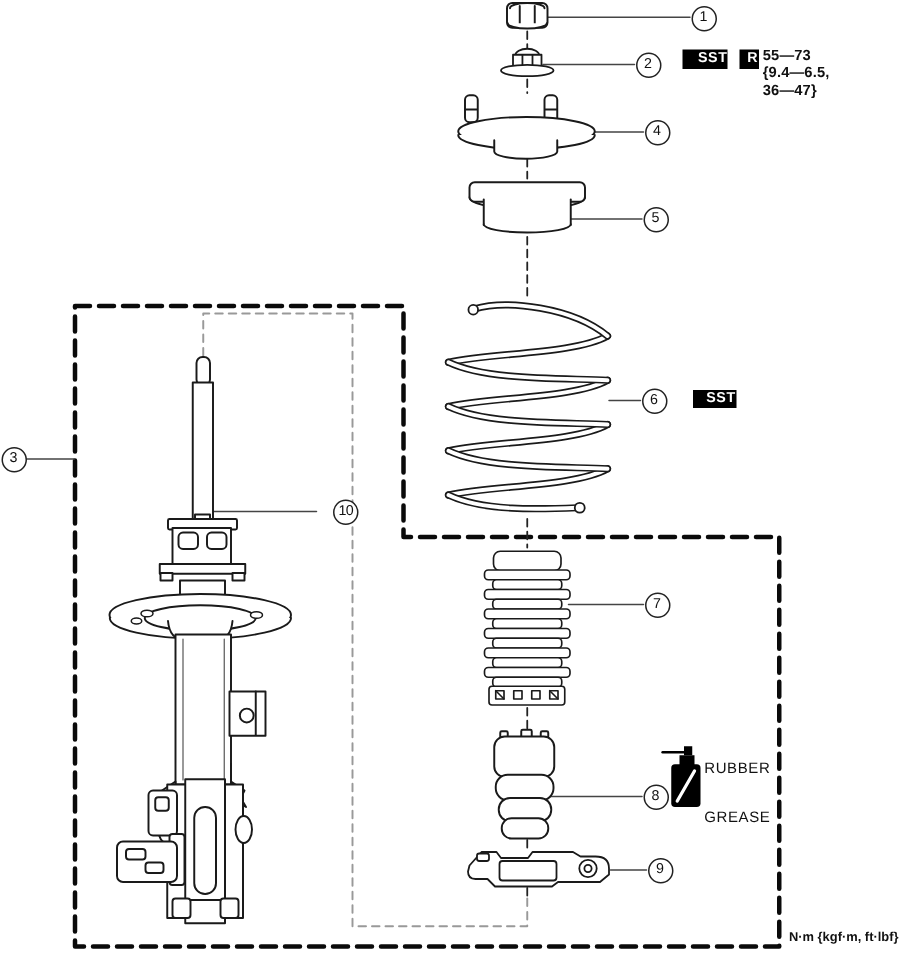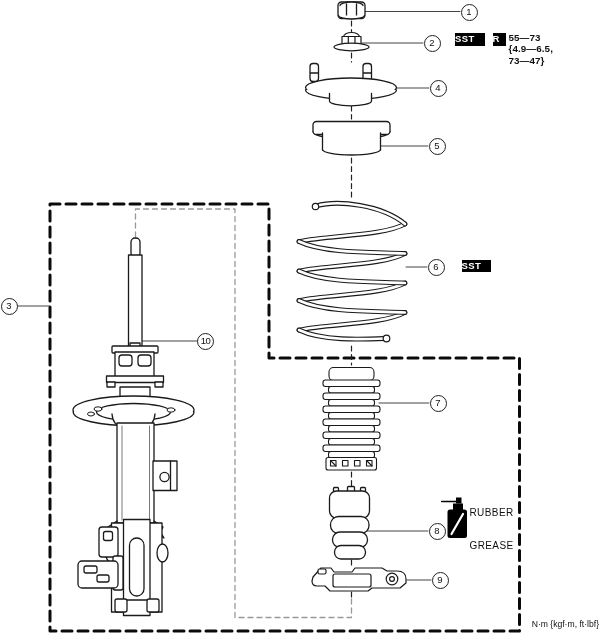--- a/index.html
+++ b/index.html
@@ -2,24 +2,24 @@
 <html><head>
 <meta charset="utf-8">
 <style>
   html,body{margin:0;padding:0;background:#fff}
   .stage{position:relative;width:601px;height:639px;background:#fff;overflow:hidden;
          font-family:"Liberation Sans",sans-serif;color:#111}
   .stage svg{position:absolute;left:0;top:0}
   .callout{position:absolute;width:17px;height:17px;box-sizing:border-box;border:1.2px solid #222;
            border-radius:50%;background:#fff;font-size:9.5px;line-height:14.5px;text-align:center;color:#111}
   .badge{position:absolute;background:#000;color:#fff;font-weight:bold;font-size:9.5px;
-         text-align:left;letter-spacing:.4px;box-sizing:border-box}
+         text-align:right;letter-spacing:.4px;box-sizing:border-box}
   .torq{position:absolute;font-weight:bold;font-size:9.8px;white-space:nowrap;letter-spacing:.1px}
   .glbl{position:absolute;font-weight:normal;font-size:10px;white-space:nowrap;letter-spacing:.4px}
-  .units{position:absolute;right:2px;top:619px;font-weight:normal;font-size:8.6px;white-space:nowrap}
+  .units{position:absolute;right:2px;top:619px;font-weight:bold;font-size:8.6px;white-space:nowrap}
 </style>
 </head>
 <body>
 
 <div class="stage">
 
 <svg width="601" height="639" viewBox="0 0 601 639">
   <g fill="none" stroke-linejoin="round" stroke-linecap="round">
 
     <path d="M50,204 H269 V358 H519.5 V631 H50 Z" stroke="#0a0a0a" stroke-width="3" stroke-dasharray="10 6"></path>
@@ -223,28 +223,28 @@
 
 <div class="callout" style="left:460.5px;top:3.5px">1</div>
 <div class="callout" style="left:423.5px;top:34.5px">2</div>
 <div class="callout" style="left:0.5px;top:297.5px">3</div>
 <div class="callout" style="left:429.5px;top:79.5px">4</div>
 <div class="callout" style="left:428.5px;top:137.5px">5</div>
 <div class="callout" style="left:427.5px;top:258.5px">6</div>
 <div class="callout" style="left:429.5px;top:394.5px">7</div>
 <div class="callout" style="left:428.5px;top:522.5px">8</div>
 <div class="callout" style="left:431.5px;top:571.5px">9</div>
-<div class="callout" style="left:197px;top:332.5px;letter-spacing:-.5px">10</div>
+<div class="callout" style="left:222px;top:332.5px;letter-spacing:-.5px">10</div>
 
 <div class="badge" style="left:455px;top:33px;width:30px;height:12.5px;line-height:12.5px">SST</div>
 <div class="badge" style="left:492.5px;top:33px;width:13px;height:12.5px;line-height:12.5px">R</div>
 <div class="badge" style="left:461.5px;top:259.5px;width:29px;height:12.5px;line-height:12.5px">SST</div>
 
 <div class="torq" style="left:508.5px;top:31.5px">55—73</div>
-<div class="torq" style="left:508.5px;top:43px">{4.9—6.5,</div>
-<div class="torq" style="left:508.5px;top:54.5px">73—47}</div>
+<div class="torq" style="left:508.5px;top:43px">{9.4—6.5,</div>
+<div class="torq" style="left:508.5px;top:54.5px">36—47}</div>
 
 <div class="glbl" style="left:469.5px;top:506.5px">RUBBER</div>
 <div class="glbl" style="left:469.5px;top:540px">GREASE</div>
 
 <div class="units">N·m {kgf·m, ft·lbf}</div>
 
 </div>
 
 </body></html>

